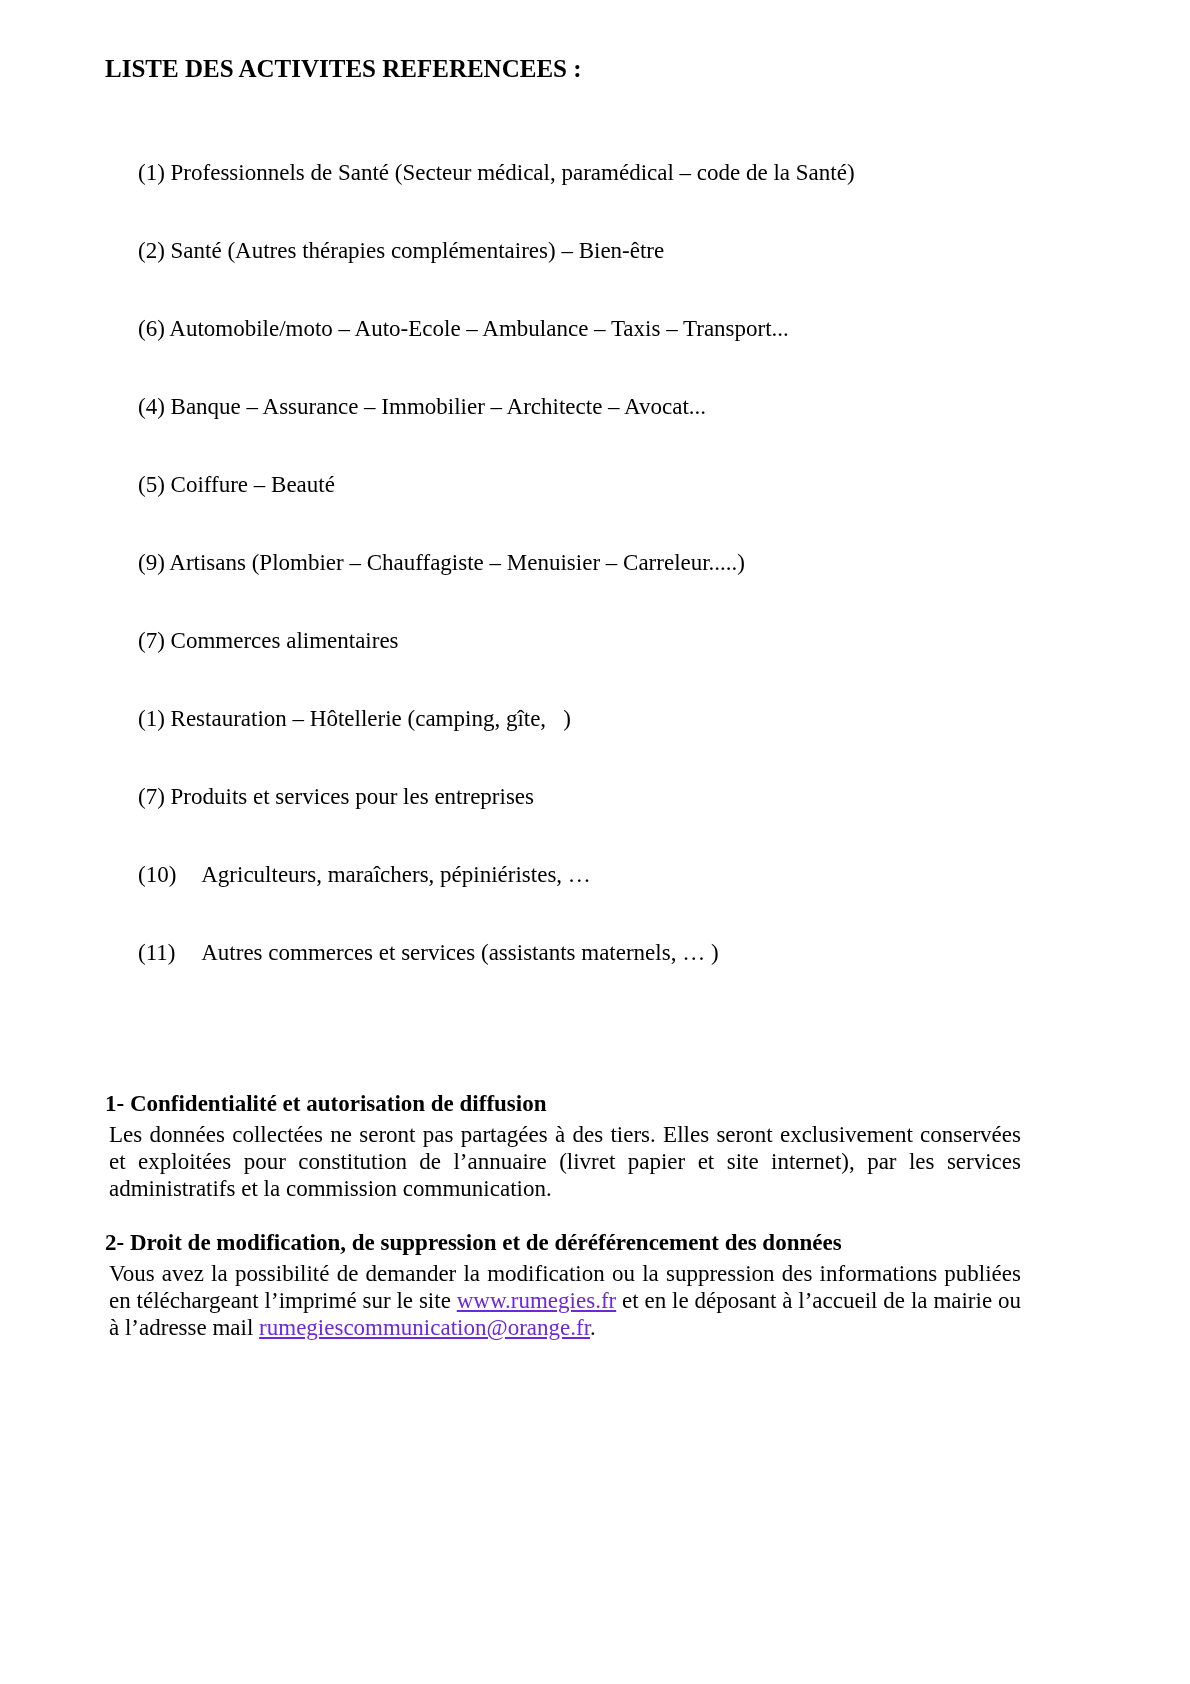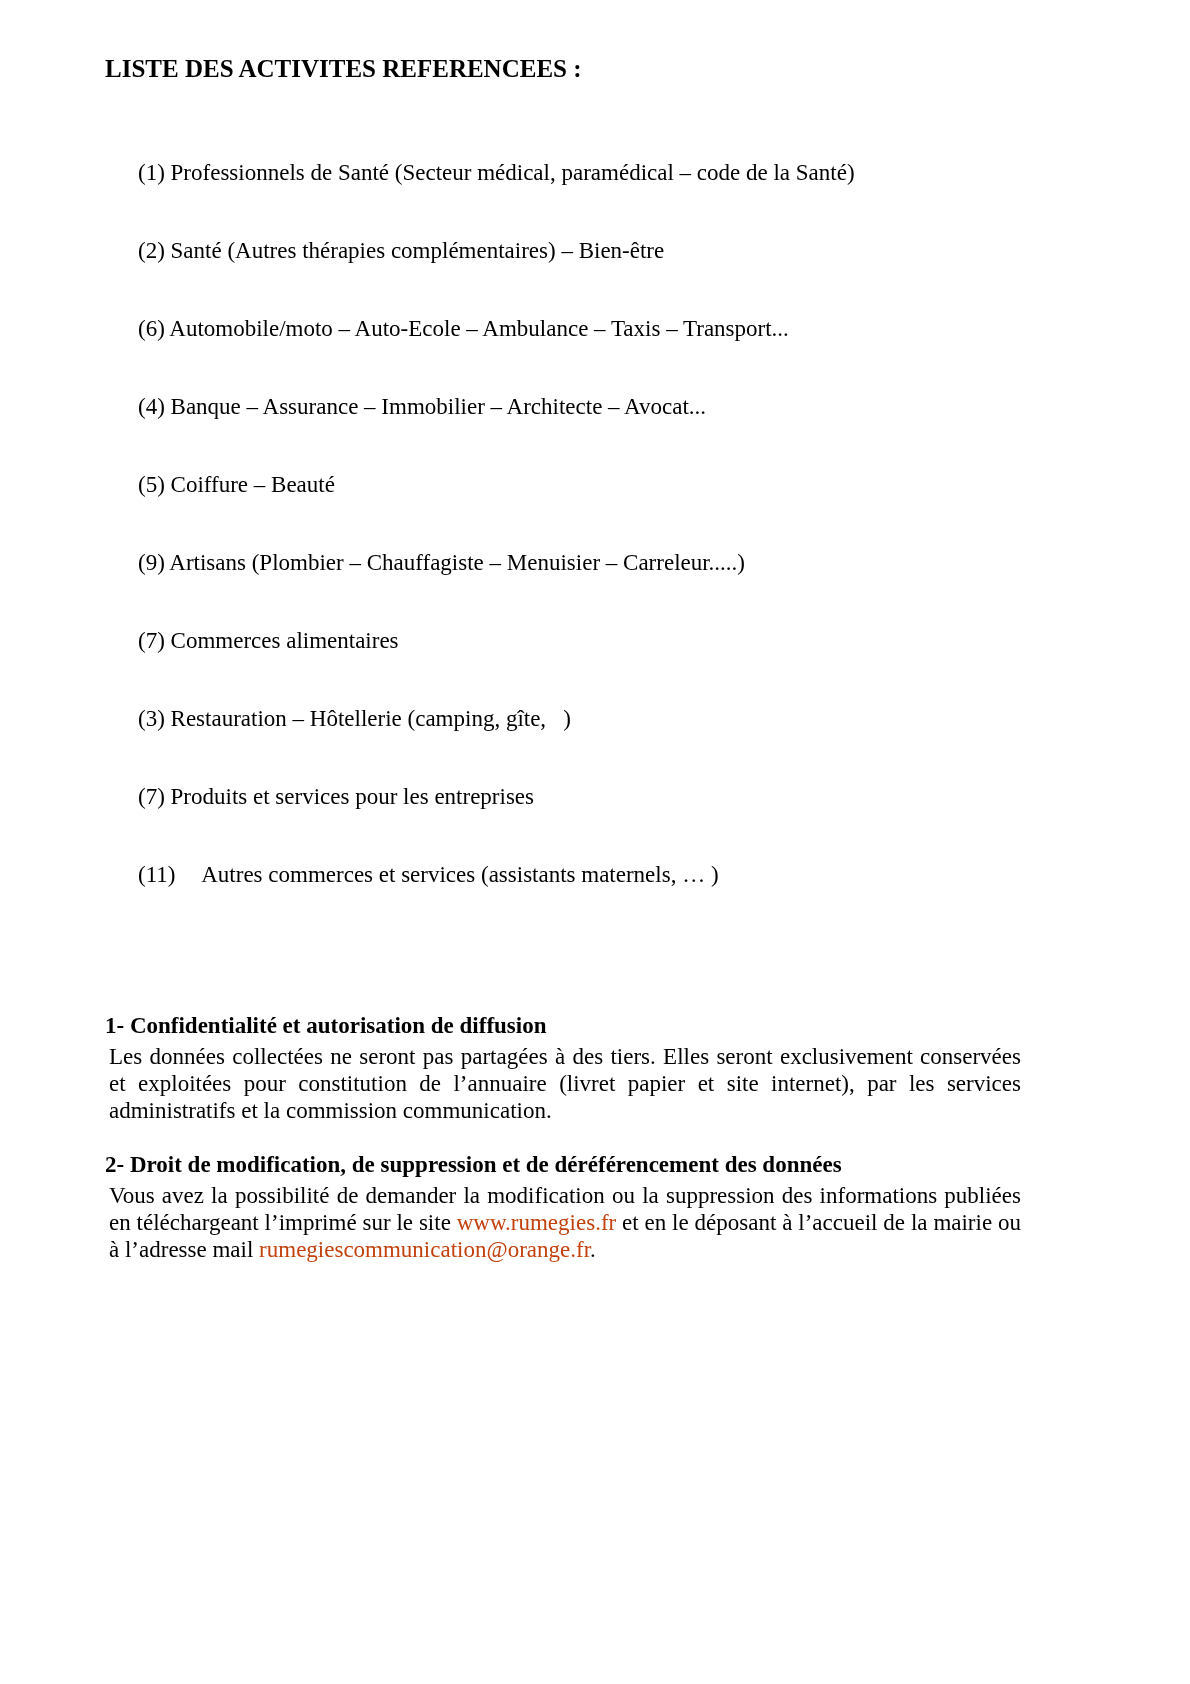--- a/index.html
+++ b/index.html
@@ -46,41 +46,43 @@
   .section-heading.second {
     margin-top: 27px;
   }
   .section-body {
     font-size: 23px;
     line-height: 27px;
     text-align: justify;
     margin: 4px;
   }
   .doc-link {
-    color: #c2410c;
+    color: #6d28d9;
+    text-decoration: underline;
     cursor: pointer;
   }
 </style>
 </head>
 <body>
 
 <div class="page">
 
   <h1 class="doc-title">LISTE DES ACTIVITES REFERENCEES :</h1>
 
   <div class="activities">
     <div class="activity">(1) Professionnels de Santé (Secteur médical, paramédical – code de la Santé)</div>
     <div class="activity">(2) Santé (Autres thérapies complémentaires) – Bien-être</div>
     <div class="activity">(6) Automobile/moto – Auto-Ecole – Ambulance – Taxis – Transport...</div>
     <div class="activity">(4) Banque – Assurance – Immobilier – Architecte – Avocat...</div>
     <div class="activity">(5) Coiffure – Beauté</div>
     <div class="activity">(9) Artisans (Plombier – Chauffagiste – Menuisier – Carreleur.....)</div>
     <div class="activity">(7) Commerces alimentaires</div>
-    <div class="activity">(3) Restauration – Hôtellerie (camping, gîte,   )</div>
+    <div class="activity">(1) Restauration – Hôtellerie (camping, gîte,   )</div>
     <div class="activity">(7) Produits et services pour les entreprises</div>
+    <div class="activity">(10)	Agriculteurs, maraîchers, pépiniéristes, …</div>
     <div class="activity">(11)	Autres commerces et services (assistants maternels, … )</div>
   </div>
 
   <h2 class="section-heading first">1- Confidentialité et autorisation de diffusion</h2>
 
   <p class="section-body">Les données collectées ne seront pas partagées à des tiers. Elles seront exclusivement conservées et exploitées pour constitution de l’annuaire (livret papier et site internet), par les services administratifs et la commission communication.</p>
 
   <h2 class="section-heading second">2- Droit de modification, de suppression et de déréférencement des données</h2>
 
   <p class="section-body"><span>Vous avez la possibilité de demander la modification ou la suppression des informations publiées en téléchargeant l’imprimé sur le site </span><a class="doc-link">www.rumegies.fr</a><span> et en le déposant à l’accueil de la mairie ou à l’adresse mail </span><a class="doc-link">rumegiescommunication@orange.fr</a><span>.</span></p>

